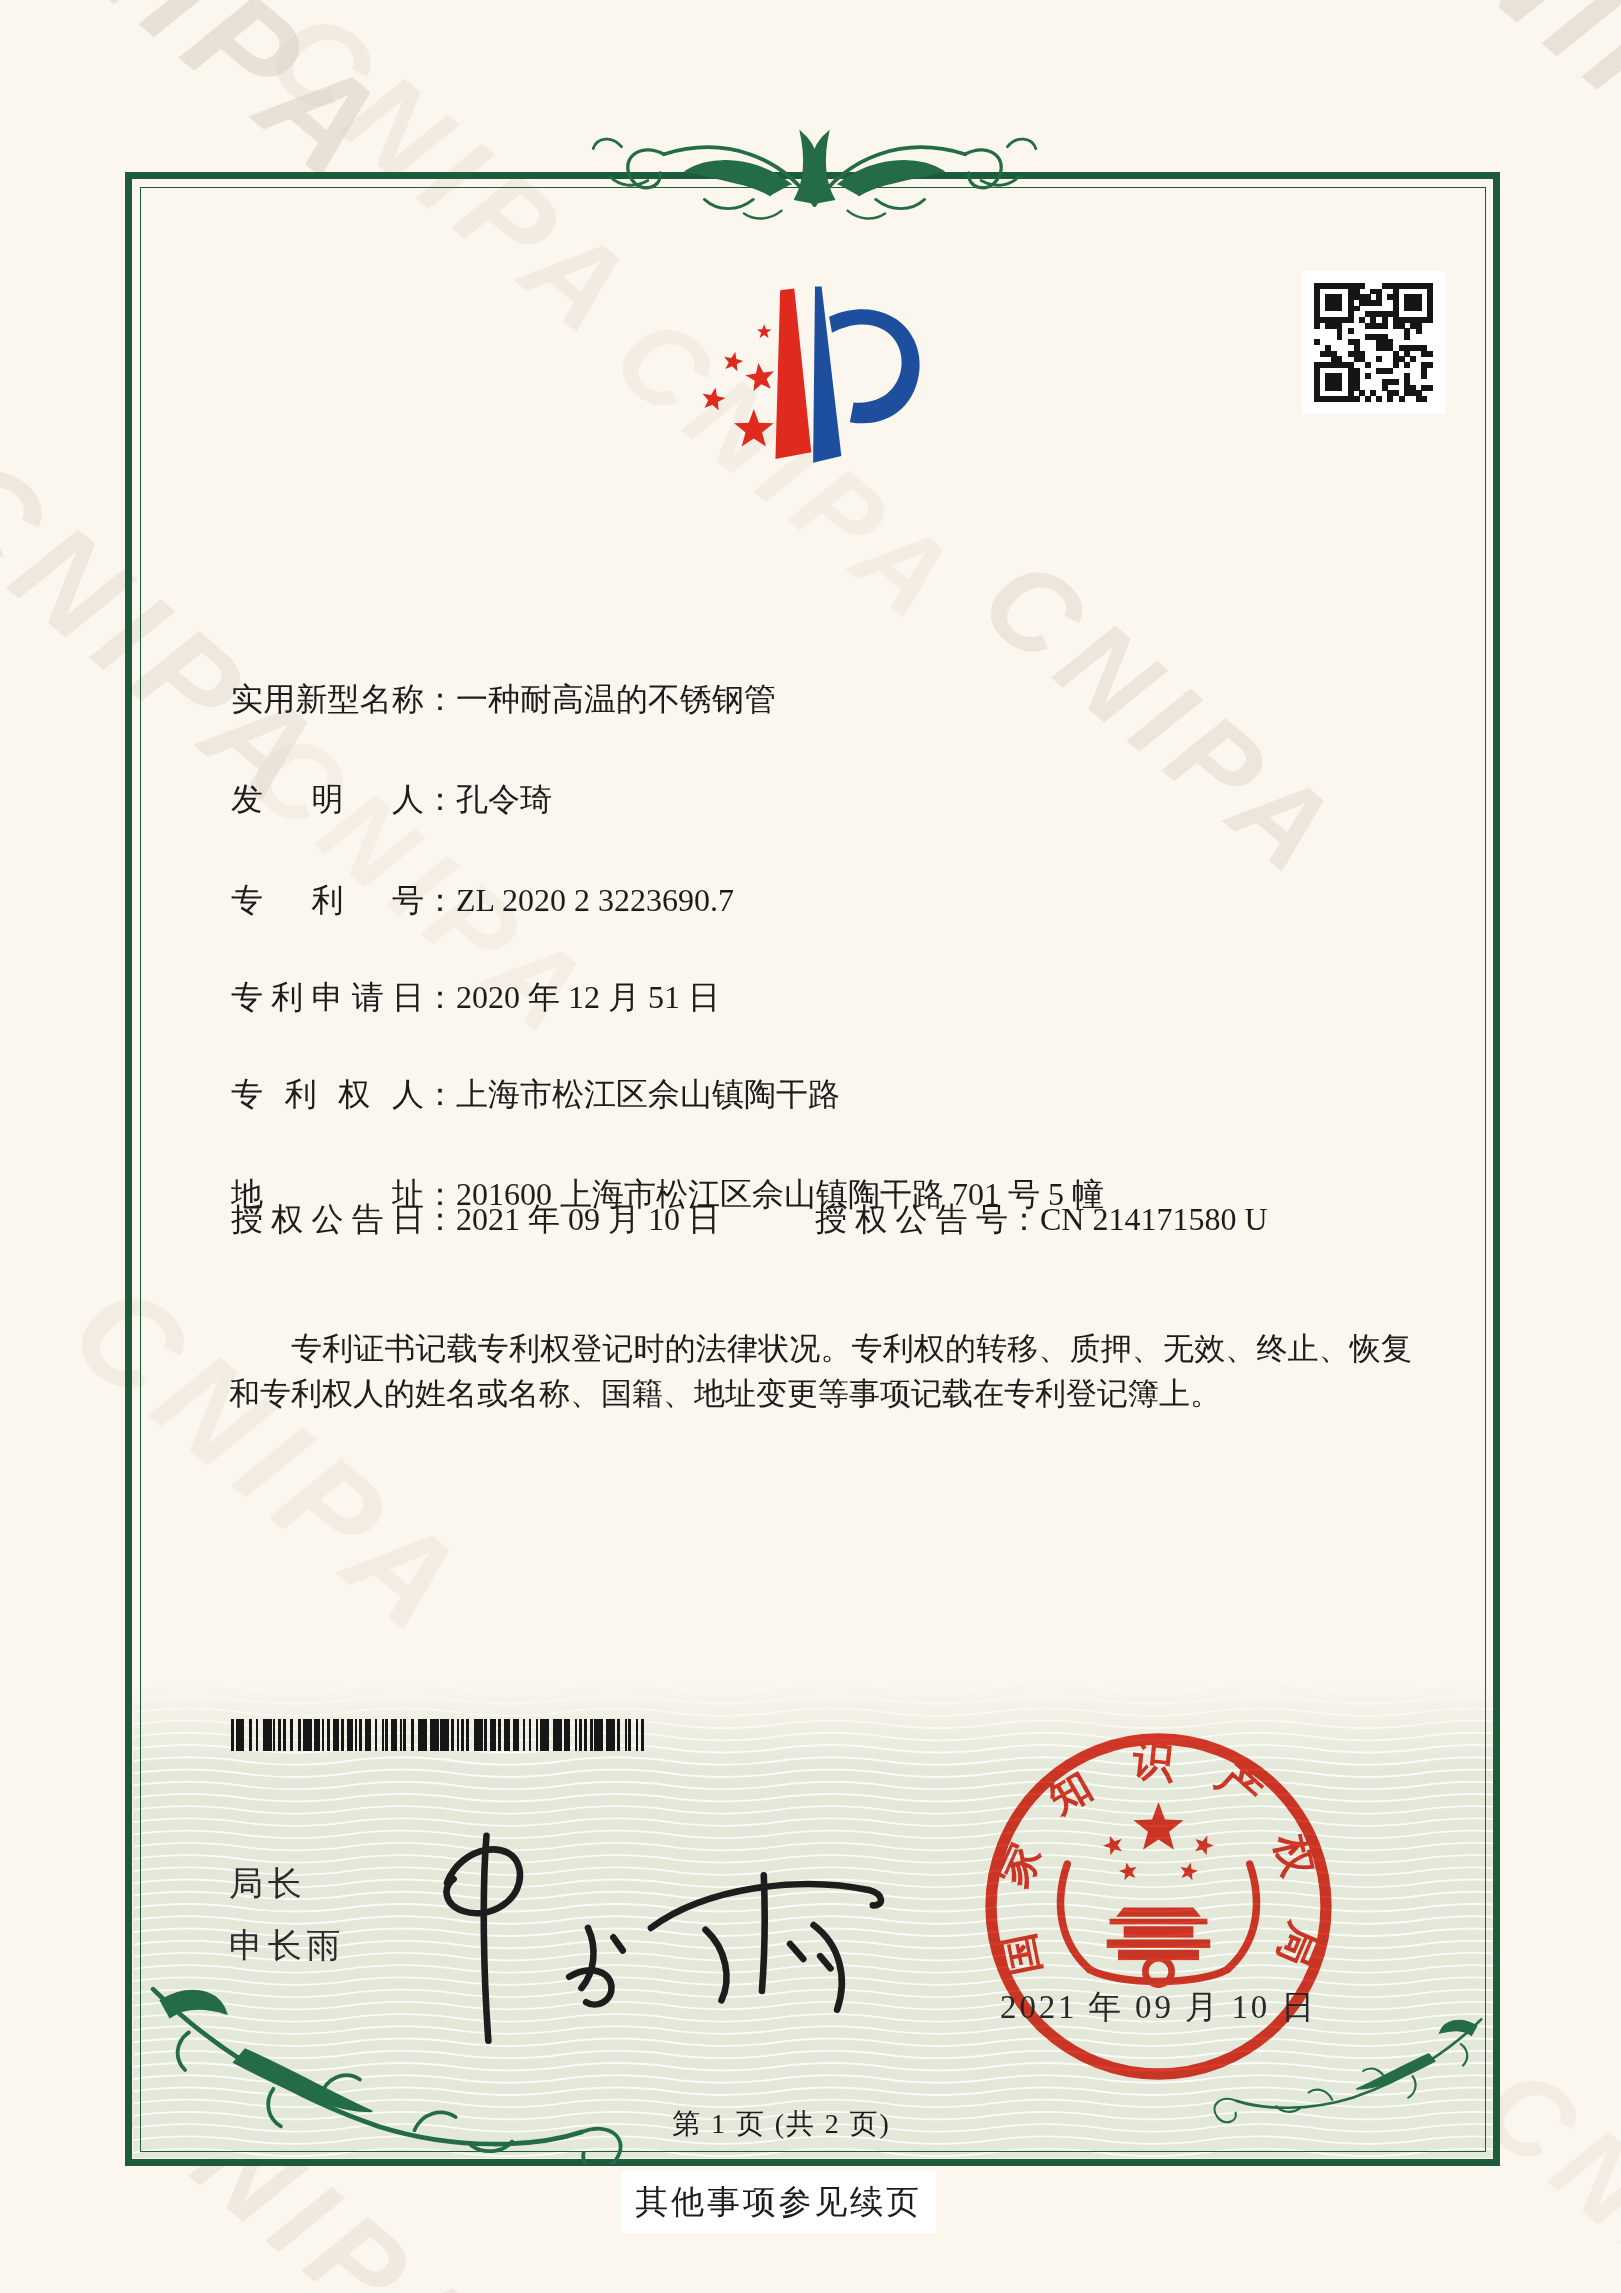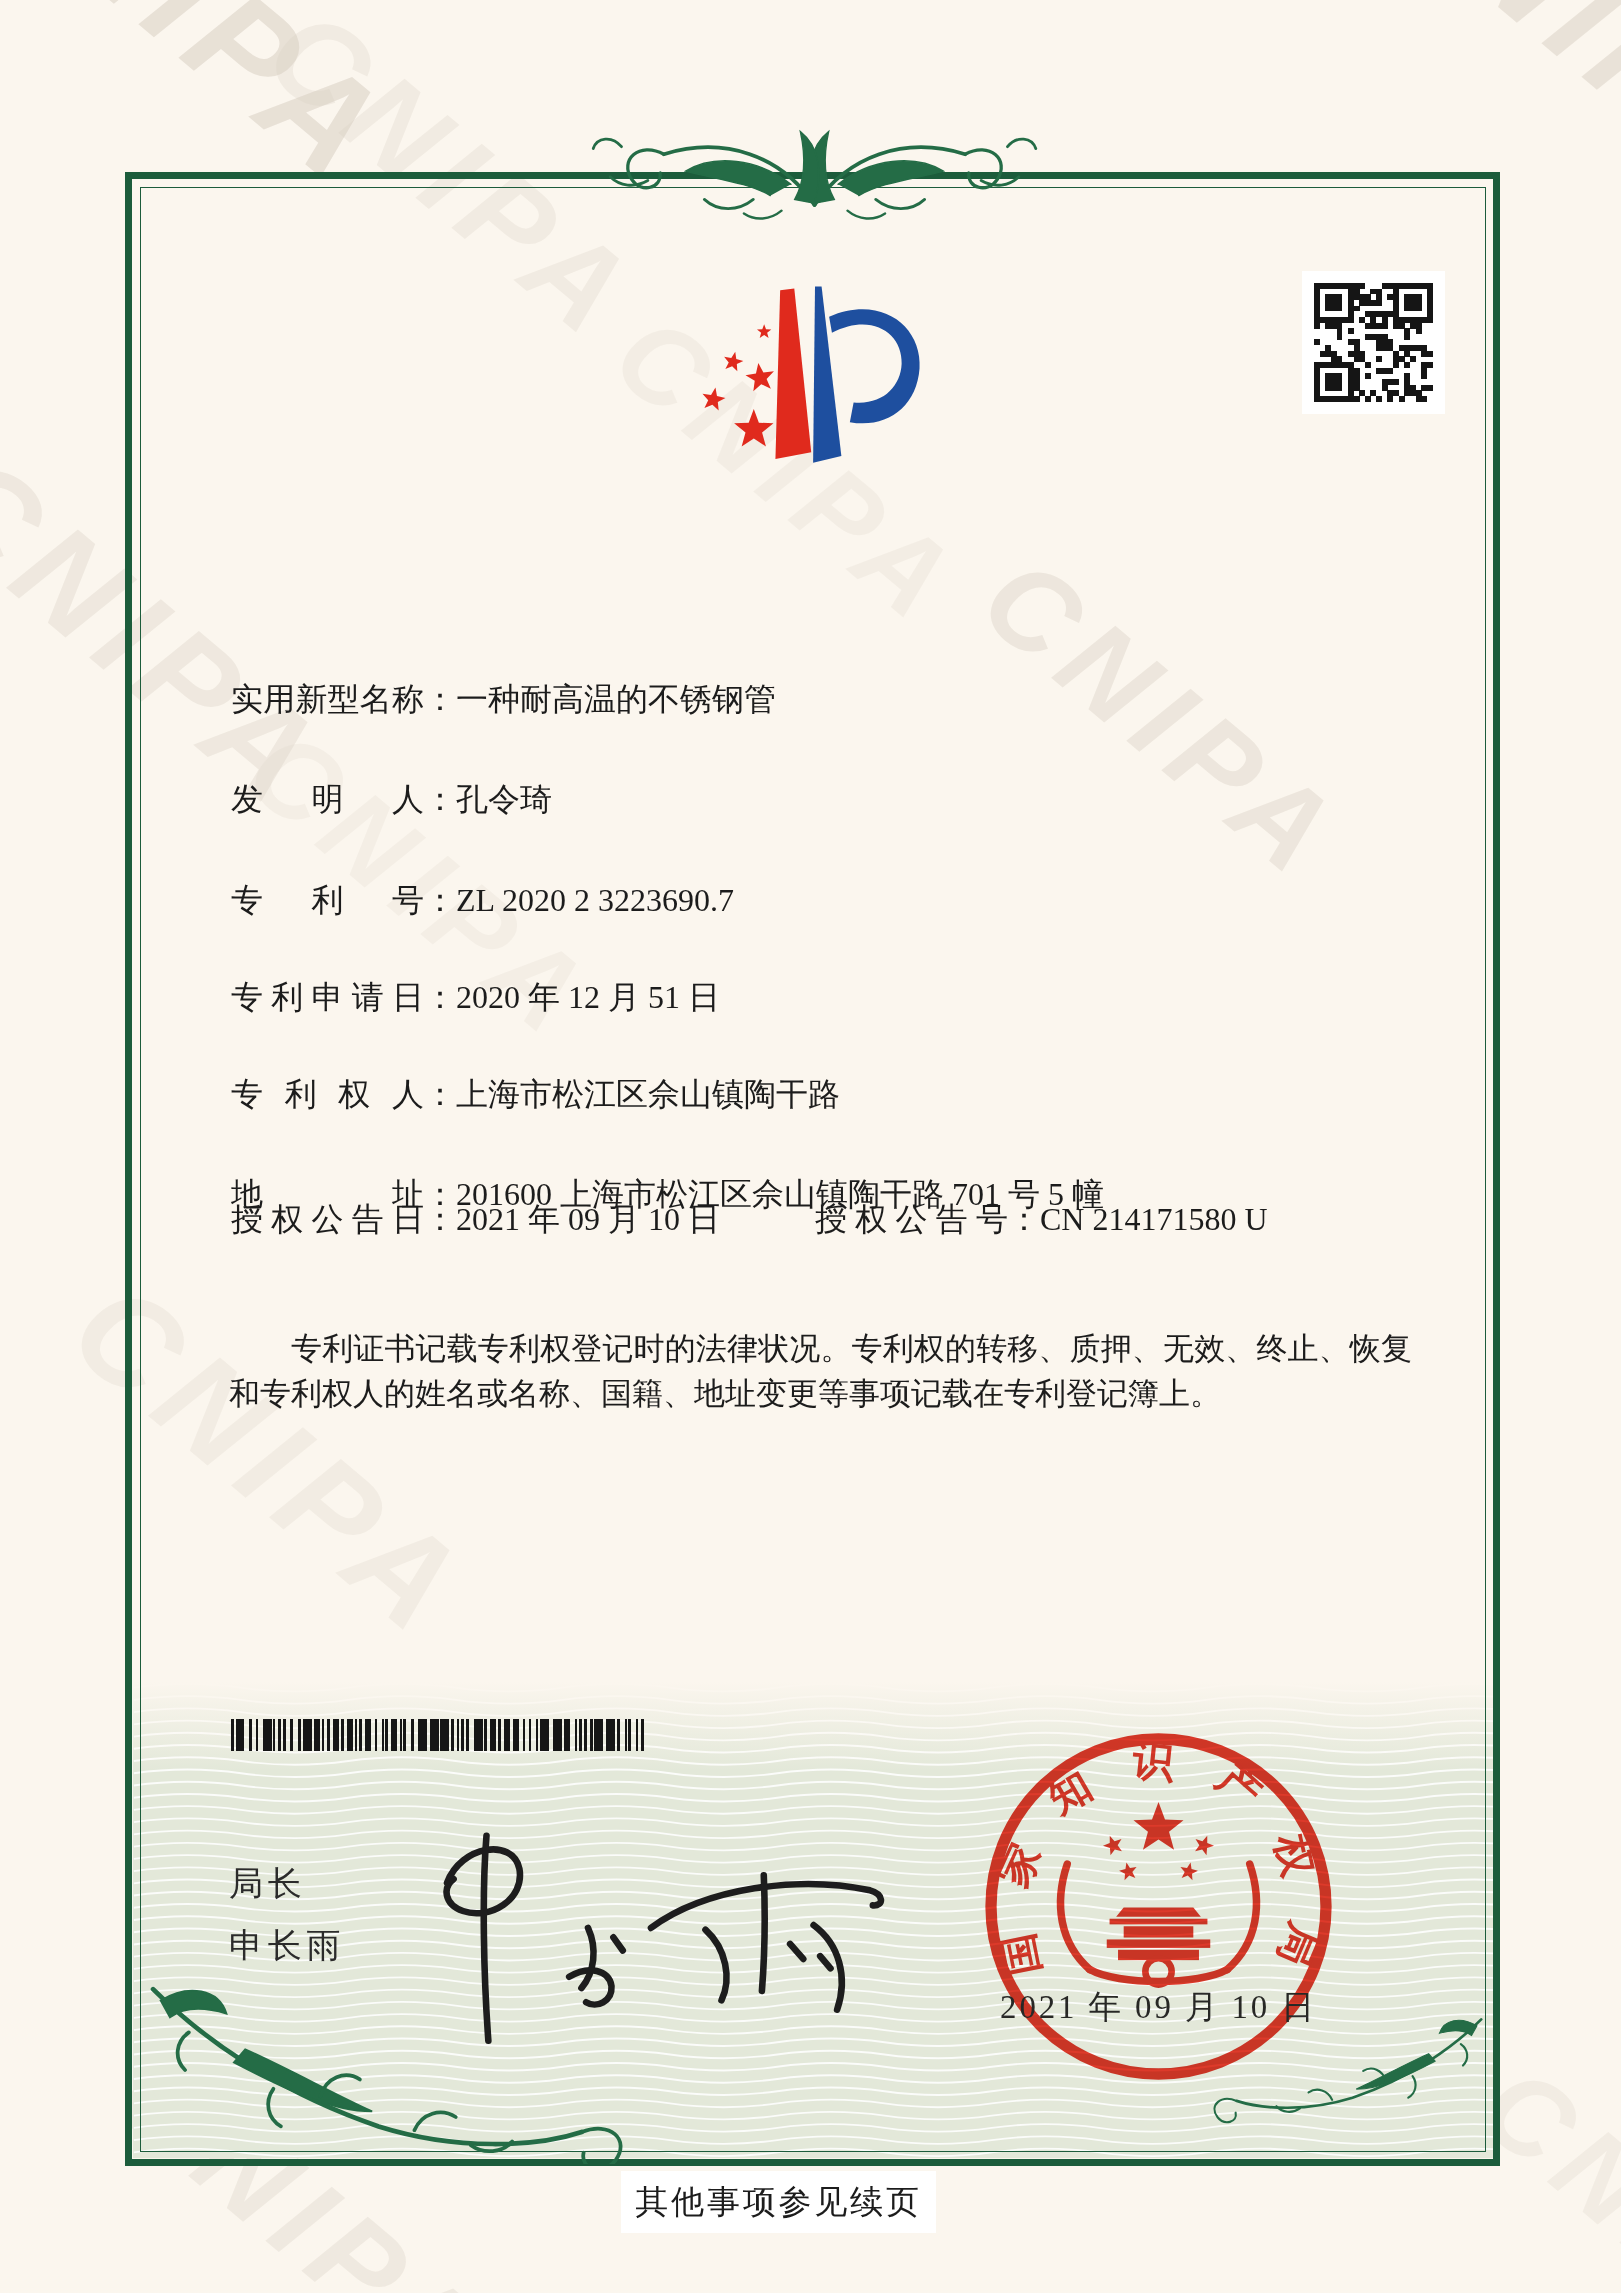--- a/index.html
+++ b/index.html
@@ -521,16 +521,17 @@
       <g fill="none" stroke="var(--sred,#df2b1b)" stroke-width="8" stroke-linecap="round">
         <path d="M98,150 C84,192 90,234 122,262"></path>
         <path d="M292,150 C306,192 300,234 268,262"></path>
         <path d="M122,262 C152,279 238,279 268,262"></path>
         <circle cx="195" cy="264" r="14" stroke-width="7"></circle>
       </g>
     </g>
     <text x="195" y="314" text-anchor="middle" font-size="35" letter-spacing="3" fill="#1a1a1a" font-family="Liberation Serif, DejaVu Serif, serif">2021 年 09 月 10 日</text>
   </svg>
 
+  <div class="page-info">第 1 页 (共 2 页)</div>
   <div class="cont-note">其他事项参见续页</div>
 
 </div>
 
 
 </body></html>

